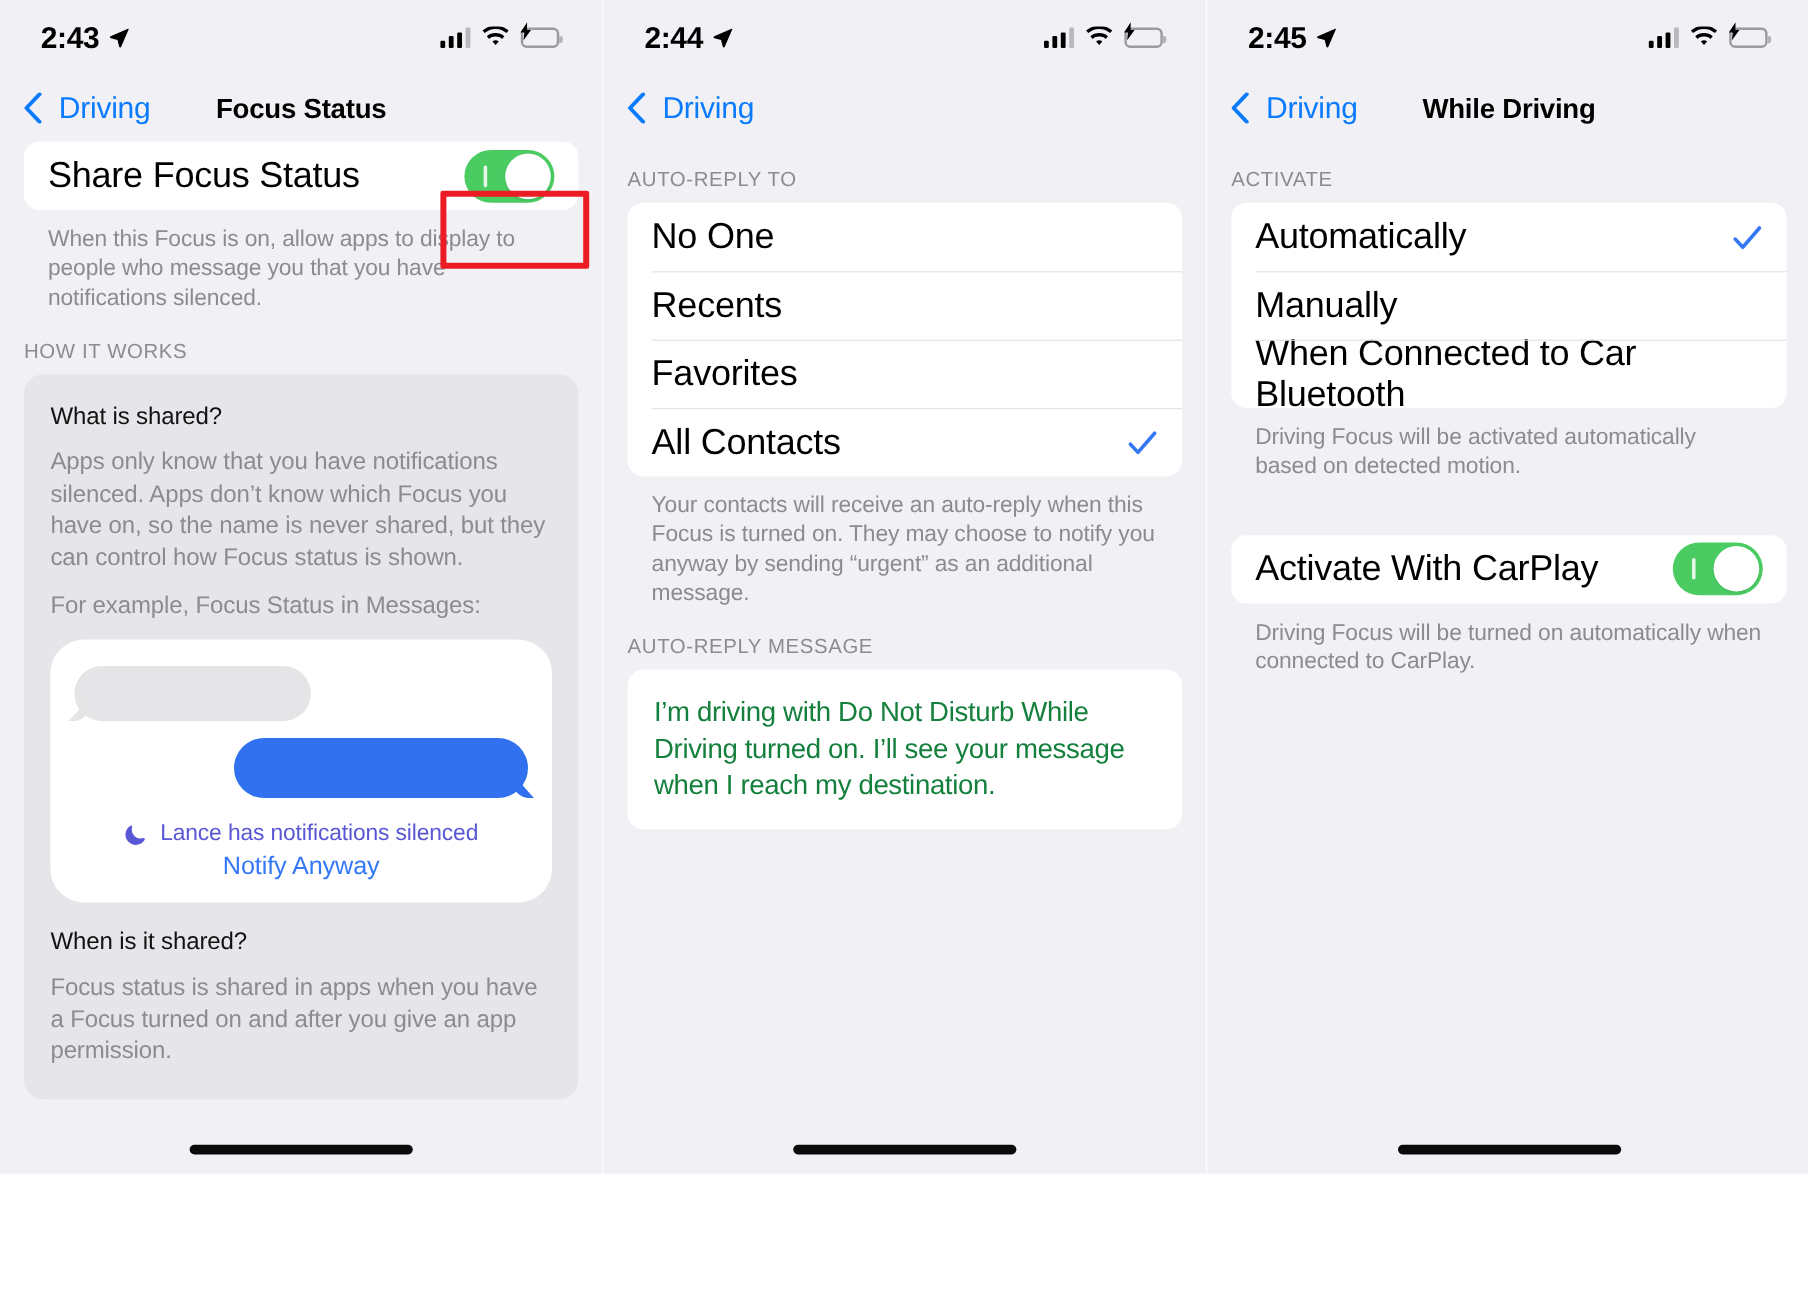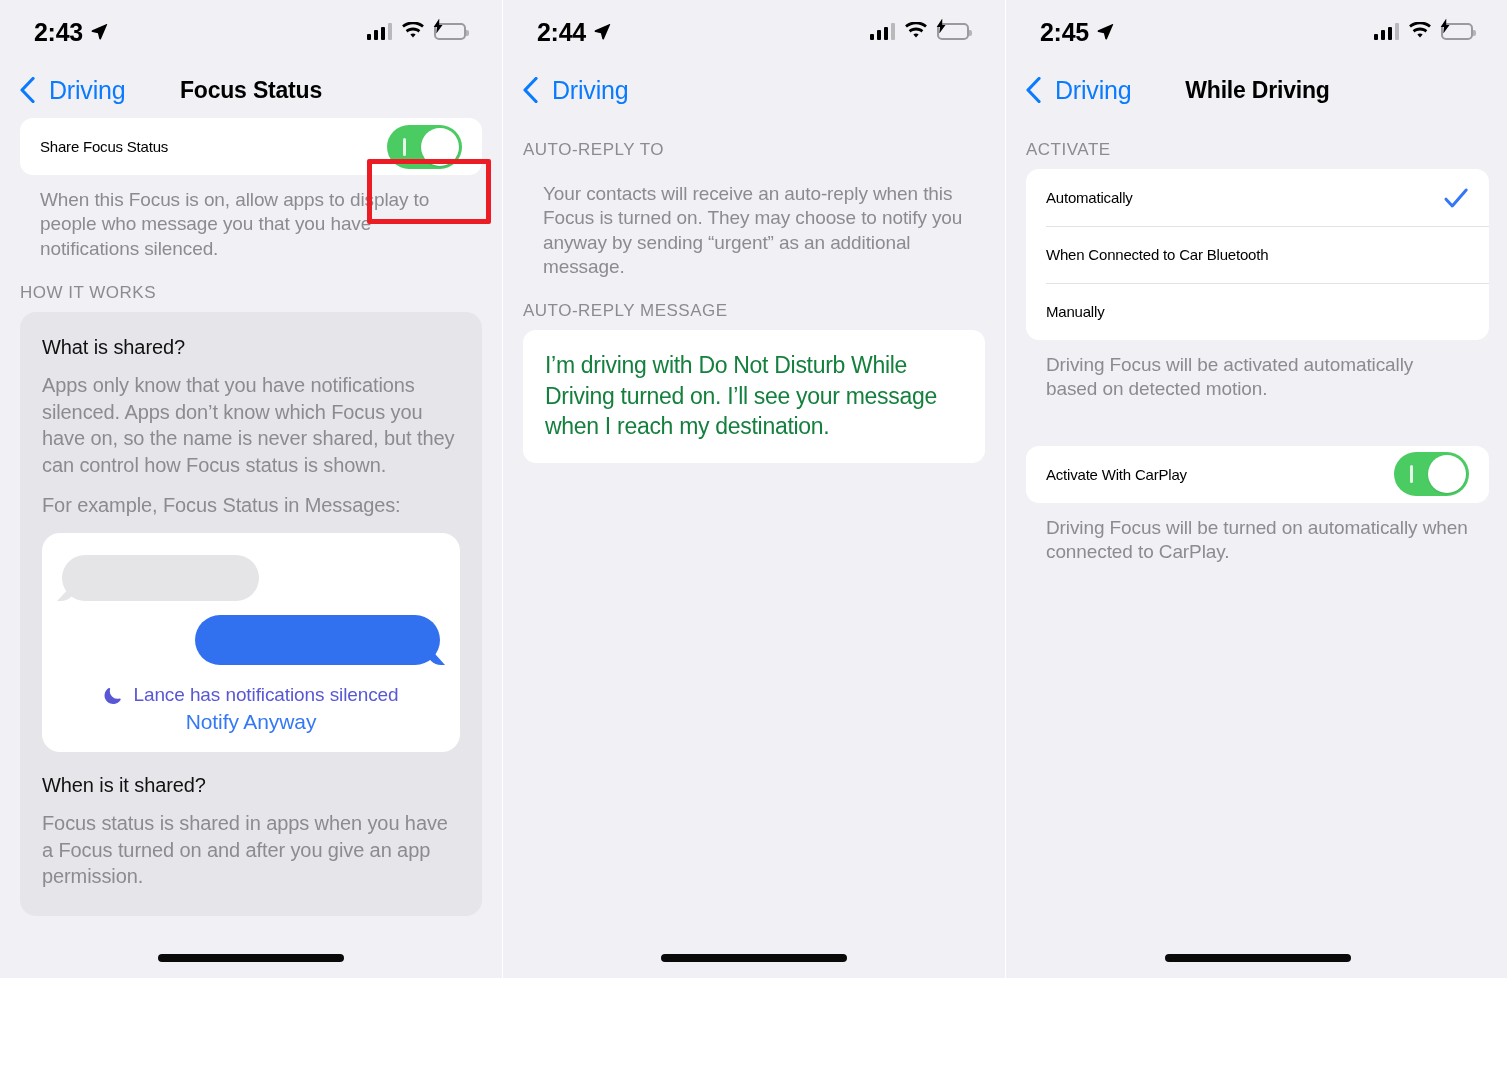--- a/index.html
+++ b/index.html
@@ -92,21 +92,21 @@
   }
   .row {
     height: 57px; display: flex; align-items: center;
     padding: 0 20px; position: relative;
     cursor: pointer;
   }
   .row + .row::before {
     content: ""; position: absolute; left: 20px; right: 0; top: 0;
     height: 1px; background: #e3e3e6;
   }
-  .row-label { font-size: 15px; color: #000; letter-spacing: -0.2px; flex: 1; }
+  .row-label { font-size: 30px; color: #000; letter-spacing: -0.2px; flex: 1; }
   .check { width: 26px; height: 26px; flex: 0 0 auto; }
   .footnote {
     font-size: 19px; color: #8b8b90; line-height: 1.28;
     padding: 13px 20px 0 20px; letter-spacing: -0.1px;
   }
 
   
   .toggle {
     width: 75px; height: 44px; border-radius: 22px;
     background: #4bcc63; position: relative; flex: 0 0 auto;
@@ -139,21 +139,21 @@
   .hiw-h {
     font-size: 20px; font-weight: normal; color: #111;
     letter-spacing: -0.1px; margin-bottom: 13px;
   }
   .hiw-p {
     font-size: 20px; color: #8b8b90; line-height: 1.33;
     letter-spacing: -0.1px; margin-bottom: 14px;
   }
   .hiw-p.last { margin-bottom: 0; }
   .msg-mock {
-    background: #fff; border-radius: 18px;
+    background: #fff; border-radius: 28px;
     padding: 22px 20px 18px 20px;
     margin: 10px 0 22px 0;
   }
   .bubble-in {
     width: 197px; height: 46px;
     background: #e5e5e7; border-radius: 23px;
     position: relative;
   }
   .bubble-in::after {
     content:""; position:absolute; left:-5px; bottom:0;
@@ -327,20 +327,37 @@
           <path d="M13 1.5 2 13l11 11.5" stroke="#0a7bff" stroke-width="3.2" fill="none" stroke-linecap="round" stroke-linejoin="round"></path>
         </svg>
         <span class="back-label">Driving</span>
       </div>
       <div class="nav-title"></div>
     </div>
 
     <div class="group-header">AUTO-REPLY TO</div>
 
     <div class="content">
+      <div class="card">
+        <div class="row">
+          <span class="row-label">No One</span>
+        </div>
+        <div class="row">
+          <span class="row-label">Recents</span>
+        </div>
+        <div class="row">
+          <span class="row-label">Favorites</span>
+        </div>
+        <div class="row">
+          <span class="row-label">All Contacts</span>
+          <svg class="check" viewBox="0 0 26 26">
+            <path d="M3 14.2 9.3 21 23.2 5" stroke="#3478f6" stroke-width="3" fill="none" stroke-linecap="round" stroke-linejoin="round"></path>
+          </svg>
+        </div>
+      </div>
       <div class="footnote">Your contacts will receive an auto-reply when this Focus is turned on. They may choose to notify you anyway by sending “urgent” as an additional message.</div>
     </div>
 
     <div class="group-header">AUTO-REPLY MESSAGE</div>
 
     <div class="msgbox">
       <div class="msgbox-text">I’m driving with Do Not Disturb While Driving turned on. I’ll see your message when I reach my destination.</div>
     </div>
 
     <div class="home-ind"></div>
@@ -393,24 +410,24 @@
 
     <div class="content">
       <div class="card">
         <div class="row">
           <span class="row-label">Automatically</span>
           <svg class="check" viewBox="0 0 26 26">
             <path d="M3 14.2 9.3 21 23.2 5" stroke="#3478f6" stroke-width="3" fill="none" stroke-linecap="round" stroke-linejoin="round"></path>
           </svg>
         </div>
         <div class="row">
+          <span class="row-label">Manually</span>
+        </div>
+        <div class="row">
           <span class="row-label">When Connected to Car Bluetooth</span>
-        </div>
-        <div class="row">
-          <span class="row-label">Manually</span>
         </div>
       </div>
       <div class="footnote">Driving Focus will be activated automatically based on detected motion.</div>
 
       <div class="card" style="margin-top:44px;">
         <div class="row">
           <span class="row-label">Activate With CarPlay</span>
           <span class="toggle">
             <span class="tick"></span>
             <span class="knob"></span>

